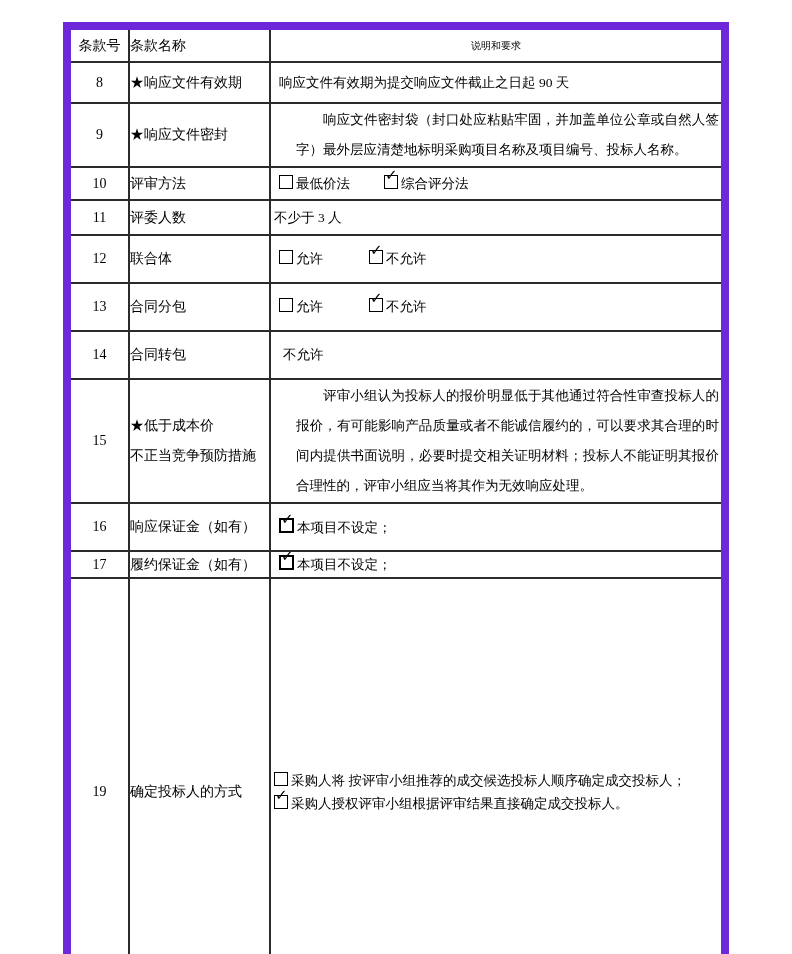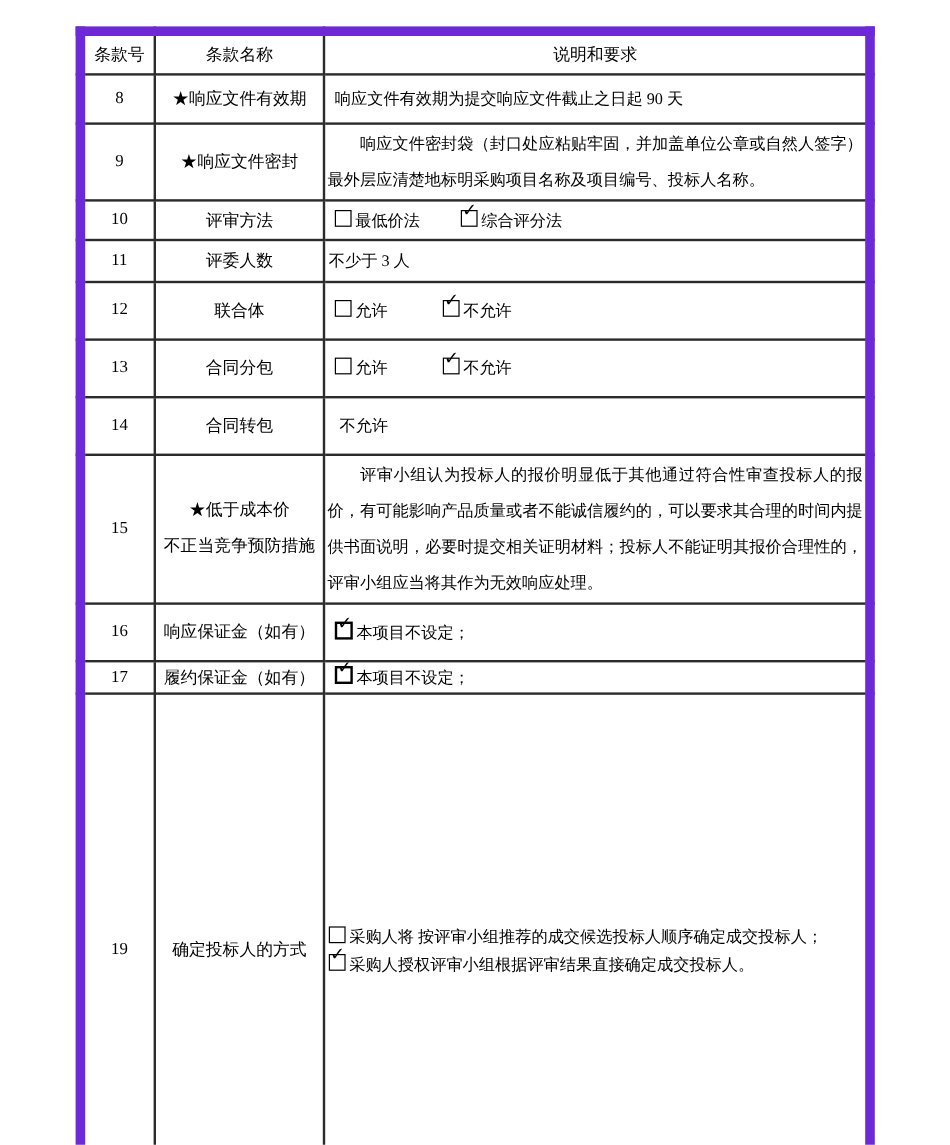--- a/index.html
+++ b/index.html
@@ -19,30 +19,31 @@
   .doc-table th,.doc-table td{
     border:2px solid #2b2b2b;
     padding:0;
     vertical-align:middle;
     font-weight:normal;
     box-sizing:border-box;
     overflow:hidden;
   }
   
   td.no,th.h-no{ text-align:center; font-size:14px; }
-  td.nm,th.h-nm{ text-align:center; font-size:14px; }
-  th.h-ds{ text-align:center; font-size:14px;margin-left:44px; }
+  td.nm,th.h-nm{ text-align:left; font-size:14px; }
+  th.h-ds{ text-align:center; font-size:10px;margin-left:44px; }
   td.ds{ text-align:left; font-size:13.5px; padding-left:8px; padding-right:2px; }
   td.ds.pad-sm{ padding-left:3px; }
   td.ds.pad-md{ padding-left:12px; }
   td.ds.para{ padding-left:2px; padding-right:2px; }
   .para .p{
     text-indent:2em;
     text-align:justify;
     line-height:30px;
+    margin-left:23px;
   }
   .nm .nm2{ line-height:30px; }
   
   tr.h36{height:36px;} tr.h41{height:41px;} tr.h64{height:64px;}
   tr.h33{height:33px;} tr.h28{height:35px;} tr.h32{height:48px;}
   tr.h124{height:124px;} tr.h27{height:27px;} tr.h430{height:430px;}
   
   .cb{
     position:relative;
     display:inline-block;

